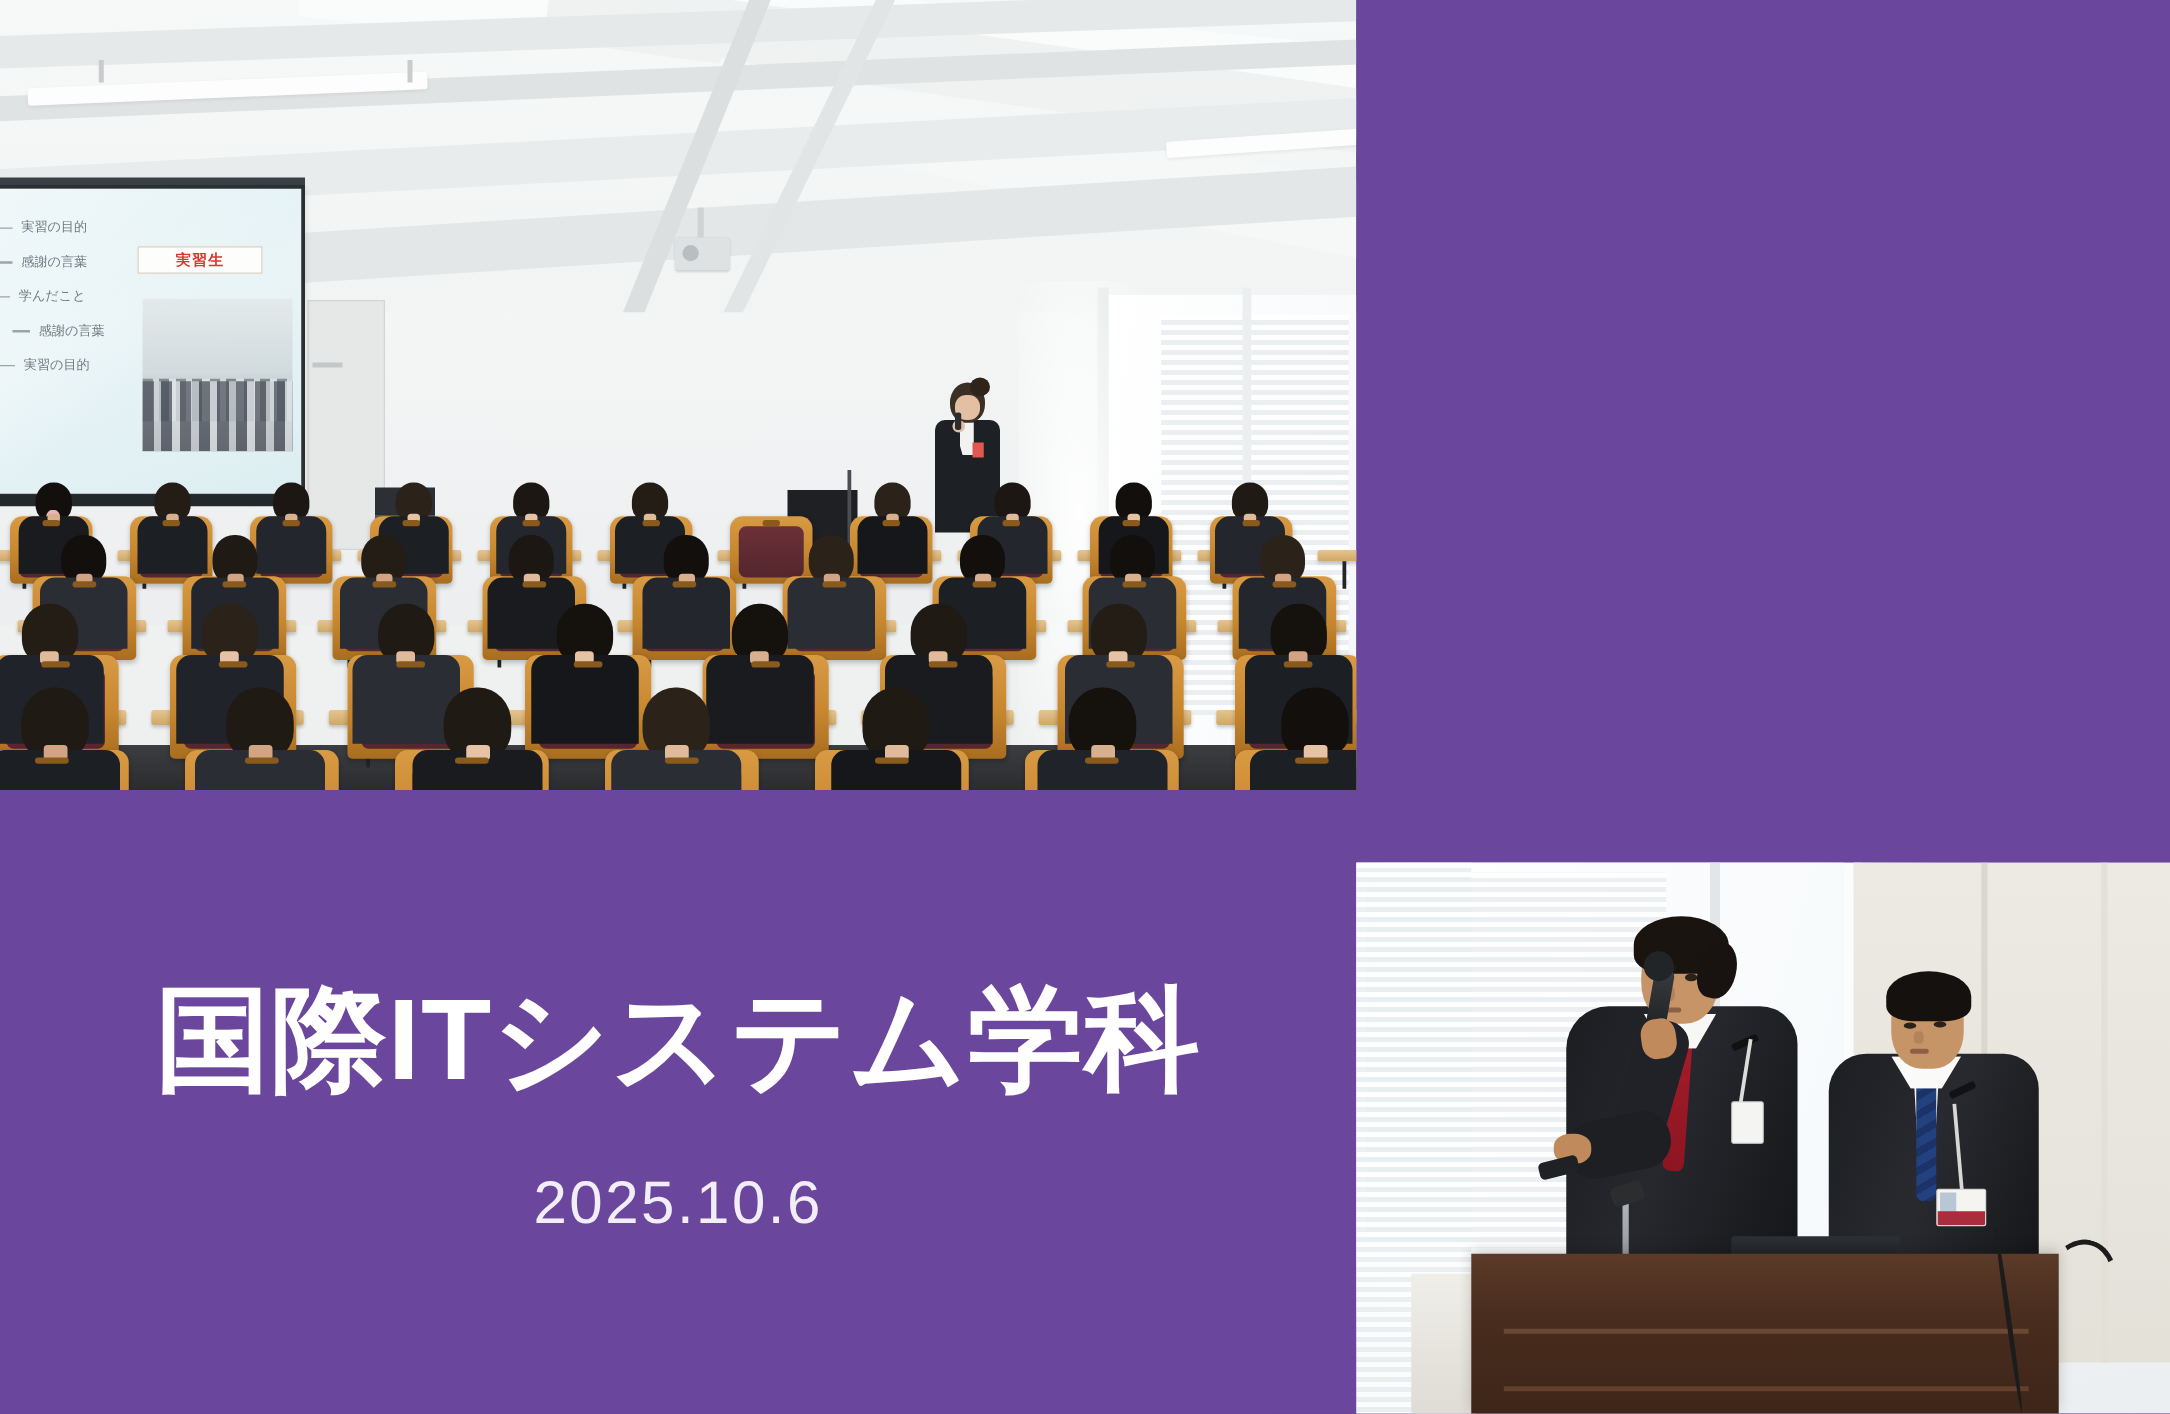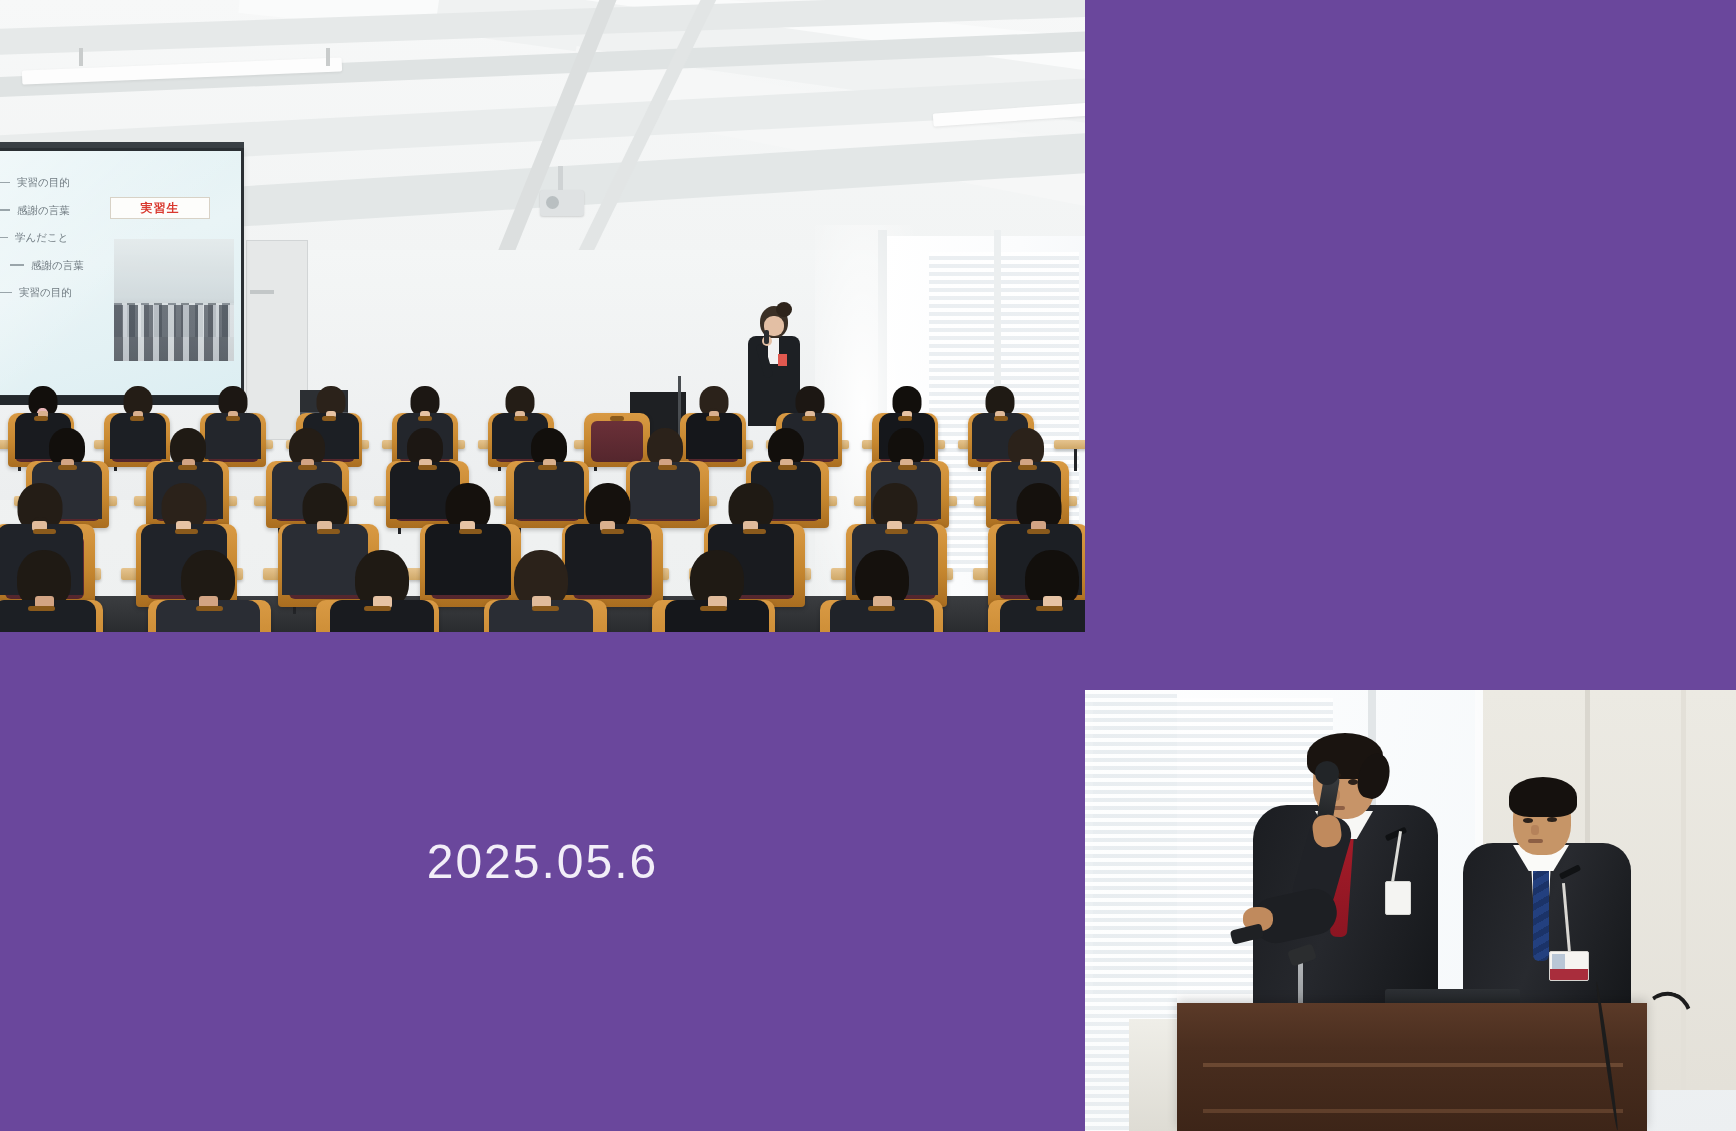--- a/index.html
+++ b/index.html
@@ -700,21 +700,22 @@
             <div class="pb" style="width: 104px; height: 85px; top: 50px; background: rgb(28, 31, 36);"></div>
             <div style="position: absolute; left: 45px; top: 46px; width: 19px; height: 12px; background: rgb(230, 195, 164); border-radius: 3px;"></div>
           </div>
         </div>
     </div>
   </div>
 
 
   <div class="panel-dept">
     <div class="dept-block">
-      <div class="dept-date">2025.05.6</div>
+      <div class="dept-name">国際ITシステム学科</div>
+      <div class="dept-date">2025.10.6</div>
     </div>
   </div>
 
   <div class="panel-photo-podium">
     <div class="podium-scene">
       <div class="pd-window"></div>
       <div class="pd-blinds"></div>
       <div class="pd-blinds2"></div>
       <div class="pd-frame pdf1"></div>
       <div class="pd-frame pdf2"></div>

